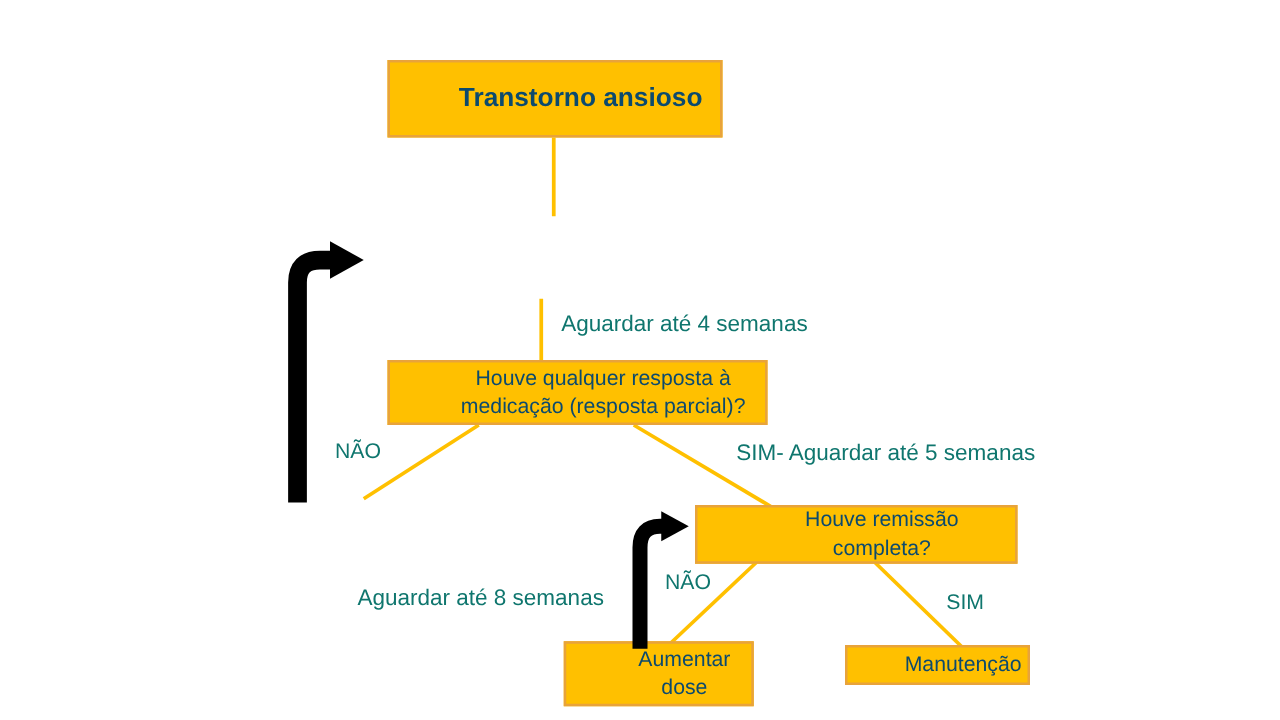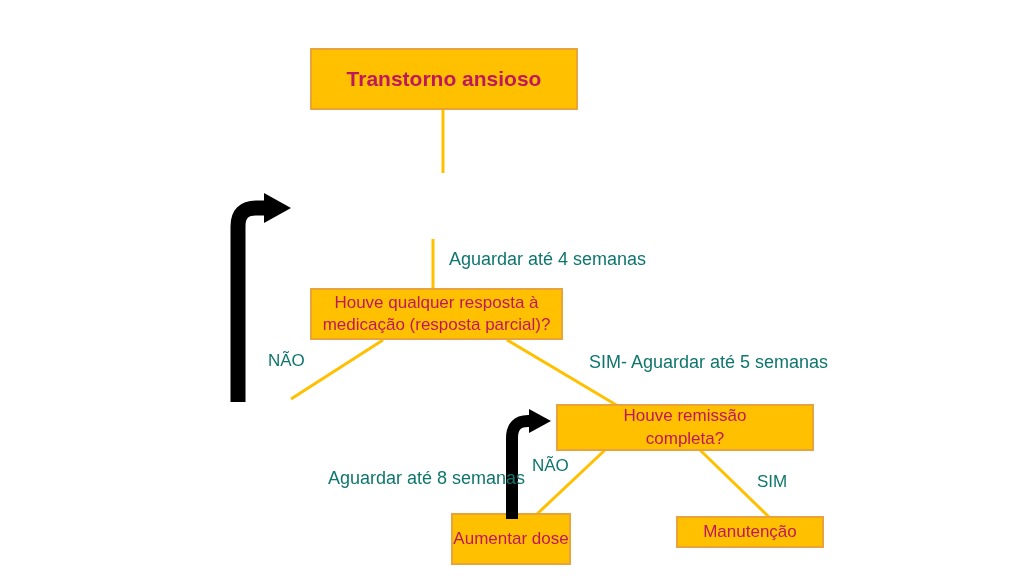--- a/index.html
+++ b/index.html
@@ -25,24 +25,25 @@
   .node {
     position: absolute;
     z-index: 1;
     background: #FFC000;
     border: 2px solid #E8A33B;
     box-sizing: border-box;
     display: flex;
     align-items: center;
     justify-content: center;
     text-align: center;
-    color: #be185d;
+    color: #0c4a6e;
     font-size: 17px;
     line-height: 1.3;
     white-space: pre-line;
+    padding-left: 41px;
   }
   .node.title {
     font-weight: bold;
     font-size: 21px;
   }
   .edge-label {
     position: absolute;
     z-index: 3;
     color: #0f766e;
     font-size: 17px;
@@ -59,38 +60,38 @@
     <line x1="433" y1="239" x2="433" y2="289" stroke="#FFC000" stroke-width="3"></line>
     <line x1="383" y1="340" x2="291" y2="399" stroke="#FFC000" stroke-width="3"></line>
     <line x1="507" y1="340" x2="618" y2="406" stroke="#FFC000" stroke-width="3"></line>
     <line x1="605" y1="450" x2="536" y2="515" stroke="#FFC000" stroke-width="3"></line>
     <line x1="700" y1="450" x2="769" y2="517" stroke="#FFC000" stroke-width="3"></line>
   </svg>
 
   <div class="node title" style="left:310px; top:48px; width:268px; height:62px;">Transtorno ansioso</div>
 
 
-  <div class="node" style="left:310px; top:288px; width:253px; height:52px;">Houve qualquer resposta à
+  <div class="node" style="left:310px; top:288px; width:304px; height:52px;">Houve qualquer resposta à
 medicação (resposta parcial)?</div>
 
 
   <div class="node" style="left:556px; top:404px; width:258px; height:47px;">Houve remissão
 completa?</div>
 
-  <div class="node" style="left:451px; top:513px; width:120px; height:52px;">Aumentar dose</div>
+  <div class="node" style="left:451px; top:513px; width:152px; height:52px;">Aumentar dose</div>
 
   <div class="node" style="left:676px; top:516px; width:148px; height:32px;">Manutenção</div>
 
   <div class="edge-label" style="left:449px; top:249px; font-size:18px;">Aguardar até 4 semanas</div>
 
   <div class="edge-label" style="left:268px; top:351px;">NÃO</div>
 
   <div class="edge-label" style="left:589px; top:352px; font-size:18px;">SIM- Aguardar até 5 semanas</div>
 
-  <div class="edge-label" style="left:286px; top:468px; font-size:18px;margin-left:42px;">Aguardar até 8 semanas</div>
+  <div class="edge-label" style="left:286px; top:468px; font-size:18px;">Aguardar até 8 semanas</div>
 
   <div class="edge-label" style="left:532px; top:456px;">NÃO</div>
 
   <div class="edge-label" style="left:757px; top:460px;margin-top:12px;">SIM</div>
 
   <svg id="arrow-layer" class="layer">
     <g>
       <path d="M 238,402 L 238,226 Q 238,208 256,208 L 266,208" fill="none" stroke="#000000" stroke-width="15"></path>
       <polygon points="264,193 264,223 291,208" fill="#000000"></polygon>
     </g>

